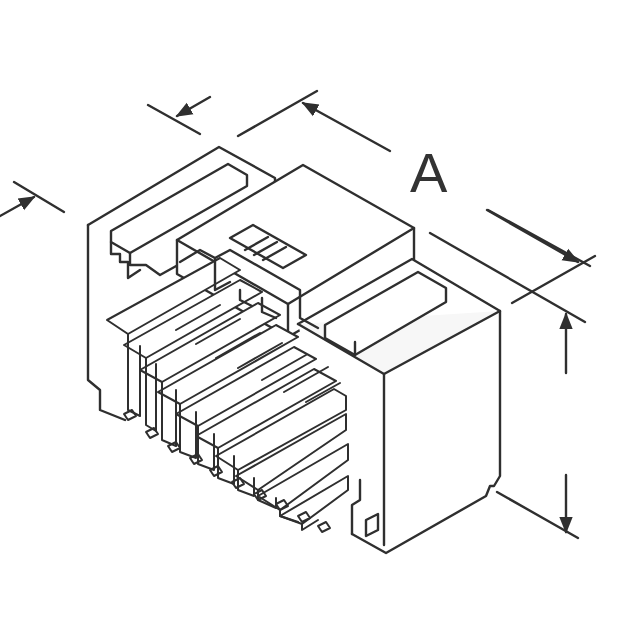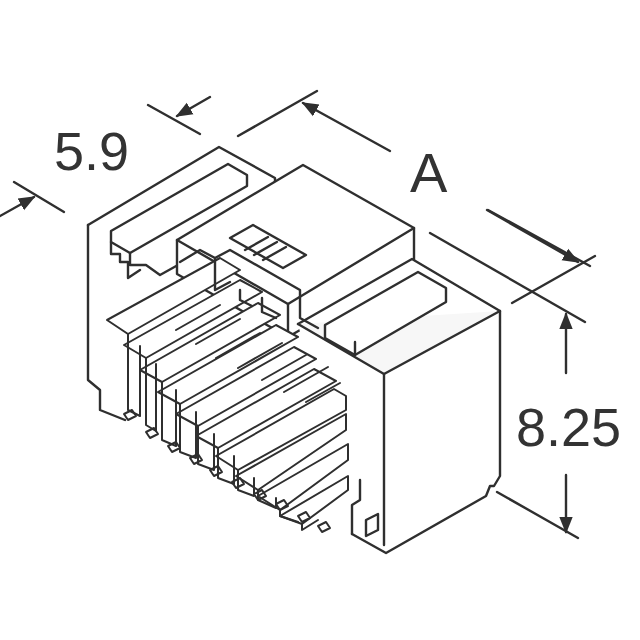--- a/index.html
+++ b/index.html
@@ -120,16 +120,14 @@
         <line x1="306" y1="402" x2="340" y2="383"></line>
       </g>
 
       <path d="M180,262 L200,250 L215,258 L230,250 L300,290 L300,318 L318,328"></path>
       <path d="M215,258 L215,290 L230,282"></path>
       <path d="M240,290 L240,300 L252,306"></path>
       <path d="M262,298 L262,312 L276,318"></path>
     </g>
   </svg>
 
-  <div id="lbl-59" class="dim-label">5.9</div>
   <div id="lbl-a" class="dim-label">A</div>
-  <div id="lbl-825" class="dim-label">8.25</div>
 </div>
 
 </body></html>

